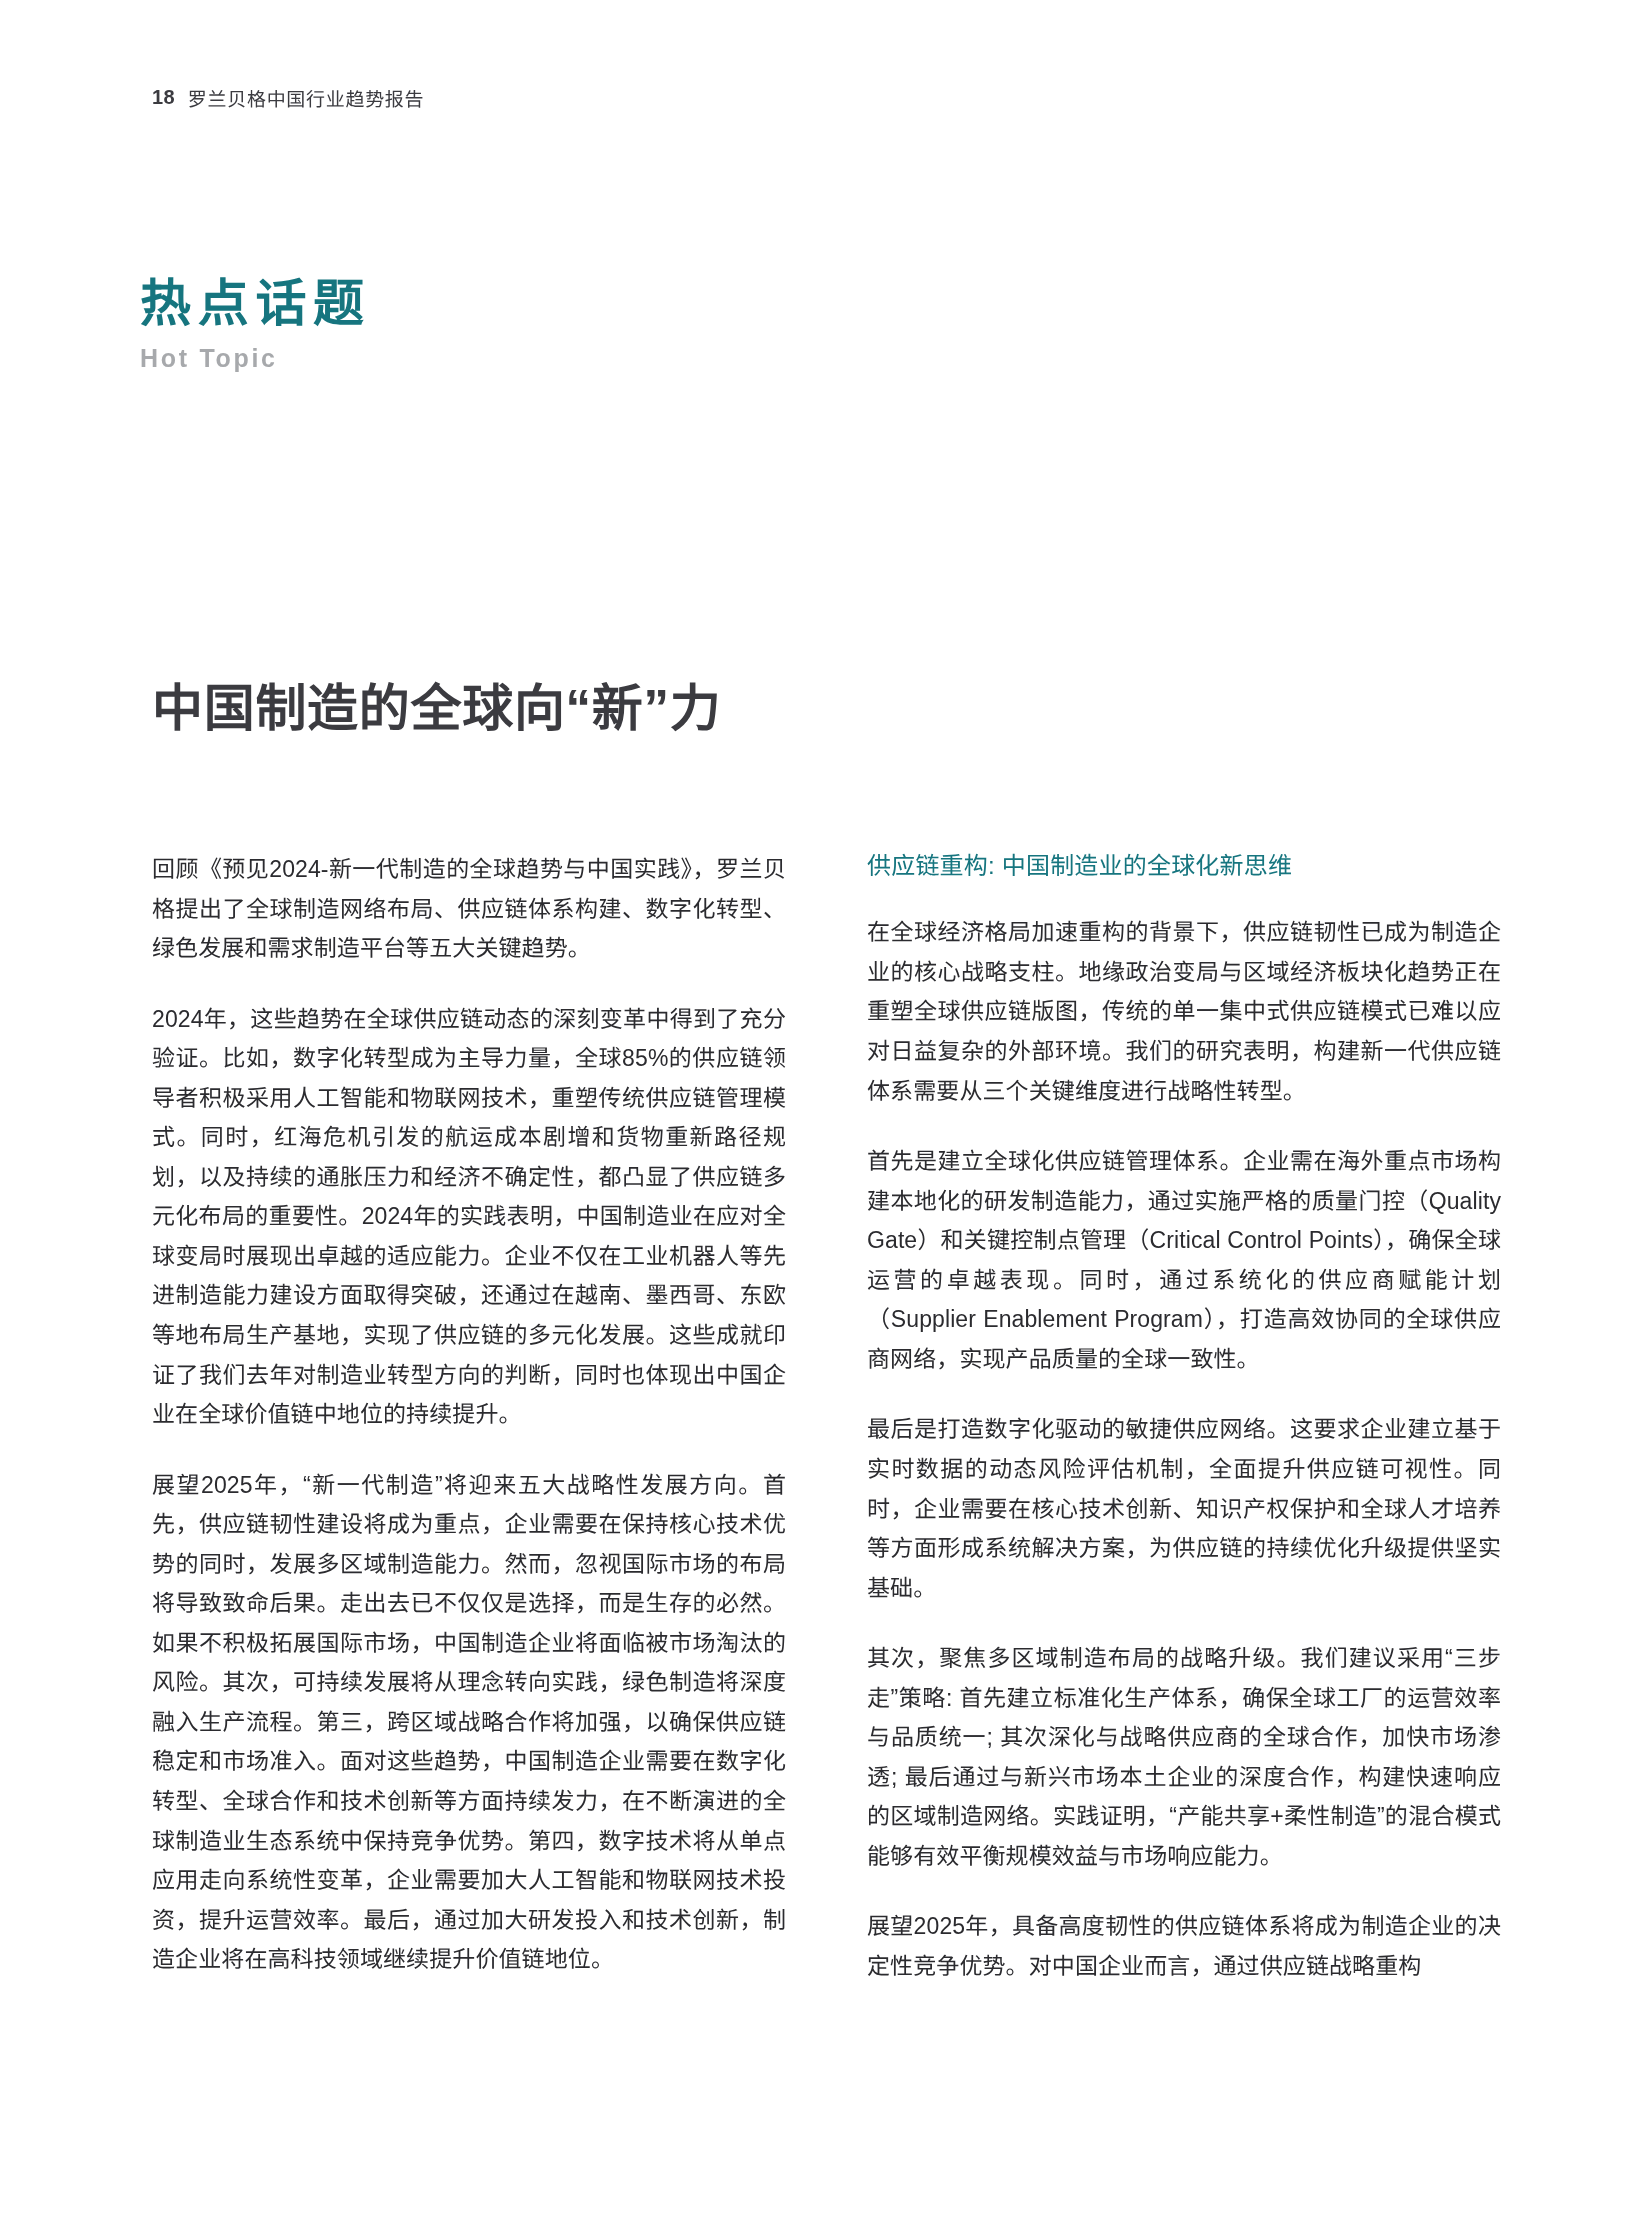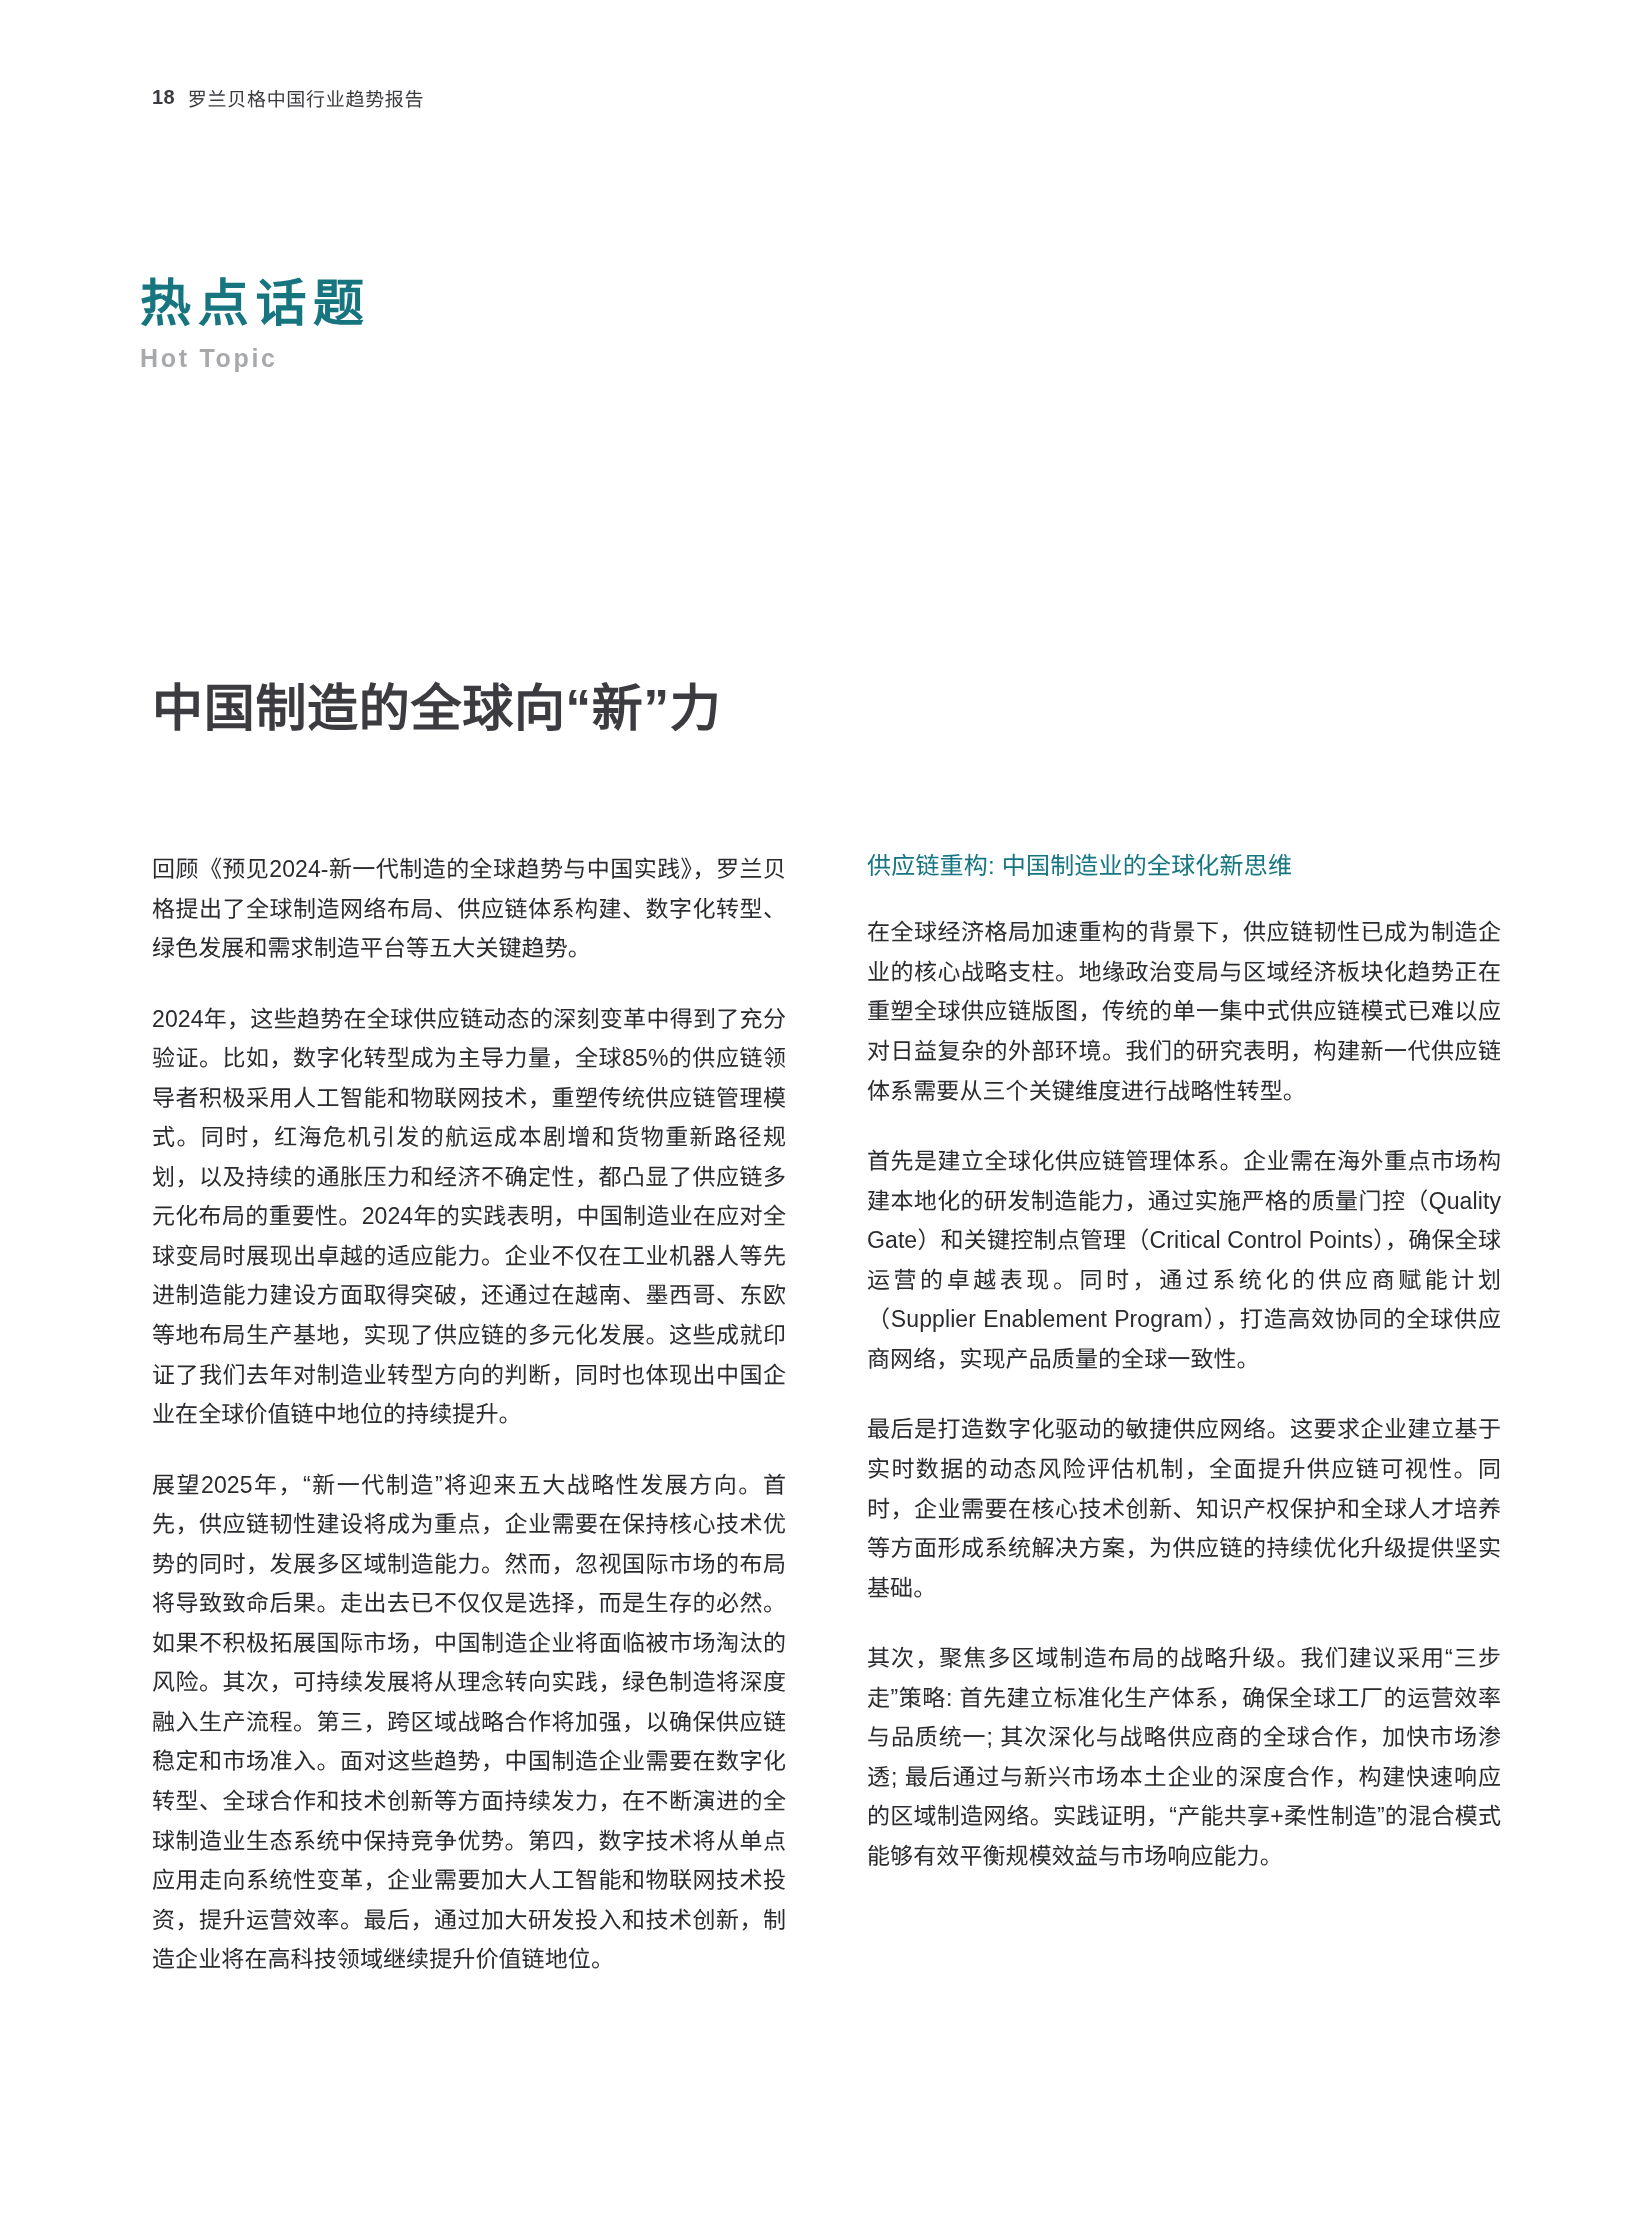--- a/index.html
+++ b/index.html
@@ -139,18 +139,19 @@
       <p class="para">2024年，这些趋势在全球供应链动态的深刻变革中得到了充分验证。比如，数字化转型成为主导力量，全球85%的供应链领导者积极采用人工智能和物联网技术，重塑传统供应链管理模式。同时，红海危机引发的航运成本剧增和货物重新路径规划，以及持续的通胀压力和经济不确定性，都凸显了供应链多元化布局的重要性。2024年的实践表明，中国制造业在应对全球变局时展现出卓越的适应能力。企业不仅在工业机器人等先进制造能力建设方面取得突破，还通过在越南、墨西哥、东欧等地布局生产基地，实现了供应链的多元化发展。这些成就印证了我们去年对制造业转型方向的判断，同时也体现出中国企业在全球价值链中地位的持续提升。</p>
       <p class="para">展望2025年，“新一代制造”将迎来五大战略性发展方向。首先，供应链韧性建设将成为重点，企业需要在保持核心技术优势的同时，发展多区域制造能力。然而，忽视国际市场的布局将导致致命后果。走出去已不仅仅是选择，而是生存的必然。如果不积极拓展国际市场，中国制造企业将面临被市场淘汰的风险。其次，可持续发展将从理念转向实践，绿色制造将深度融入生产流程。第三，跨区域战略合作将加强，以确保供应链稳定和市场准入。面对这些趋势，中国制造企业需要在数字化转型、全球合作和技术创新等方面持续发力，在不断演进的全球制造业生态系统中保持竞争优势。第四，数字技术将从单点应用走向系统性变革，企业需要加大人工智能和物联网技术投资，提升运营效率。最后，通过加大研发投入和技术创新，制造企业将在高科技领域继续提升价值链地位。</p>
     </div>
 
     <div class="col col-right">
       <h3 class="sub-heading">供应链重构: 中国制造业的全球化新思维</h3>
       <p class="para">在全球经济格局加速重构的背景下，供应链韧性已成为制造企业的核心战略支柱。地缘政治变局与区域经济板块化趋势正在重塑全球供应链版图，传统的单一集中式供应链模式已难以应对日益复杂的外部环境。我们的研究表明，构建新一代供应链体系需要从三个关键维度进行战略性转型。</p>
       <p class="para">首先是建立全球化供应链管理体系。企业需在海外重点市场构建本地化的研发制造能力，通过实施严格的质量门控（Quality Gate）和关键控制点管理（Critical Control Points），确保全球运营的卓越表现。同时，通过系统化的供应商赋能计划（Supplier Enablement Program），打造高效协同的全球供应商网络，实现产品质量的全球一致性。</p>
       <p class="para">最后是打造数字化驱动的敏捷供应网络。这要求企业建立基于实时数据的动态风险评估机制，全面提升供应链可视性。同时，企业需要在核心技术创新、知识产权保护和全球人才培养等方面形成系统解决方案，为供应链的持续优化升级提供坚实基础。</p>
       <p class="para">其次，聚焦多区域制造布局的战略升级。我们建议采用“三步走”策略: 首先建立标准化生产体系，确保全球工厂的运营效率与品质统一; 其次深化与战略供应商的全球合作，加快市场渗透; 最后通过与新兴市场本土企业的深度合作，构建快速响应的区域制造网络。实践证明，“产能共享+柔性制造”的混合模式能够有效平衡规模效益与市场响应能力。</p>
+      <p class="para">展望2025年，具备高度韧性的供应链体系将成为制造企业的决定性竞争优势。对中国企业而言，通过供应链战略重构</p>
     </div>
 
   </div>
 
 </div>
 
 
 </body></html>

